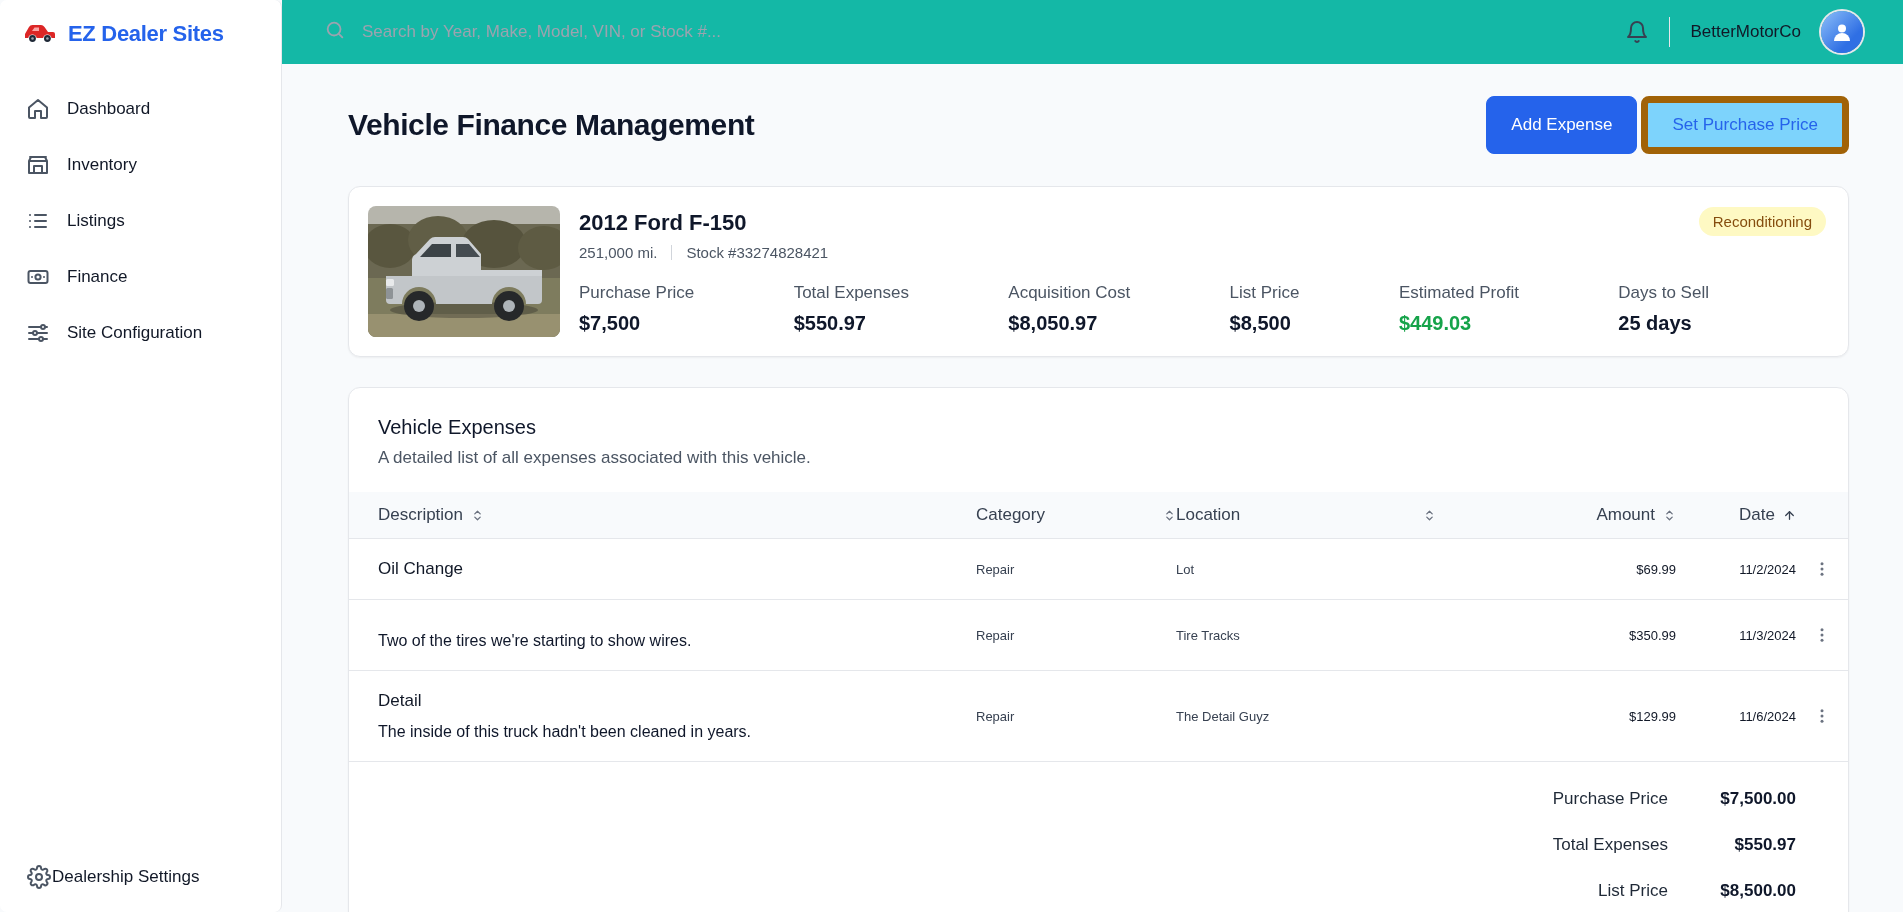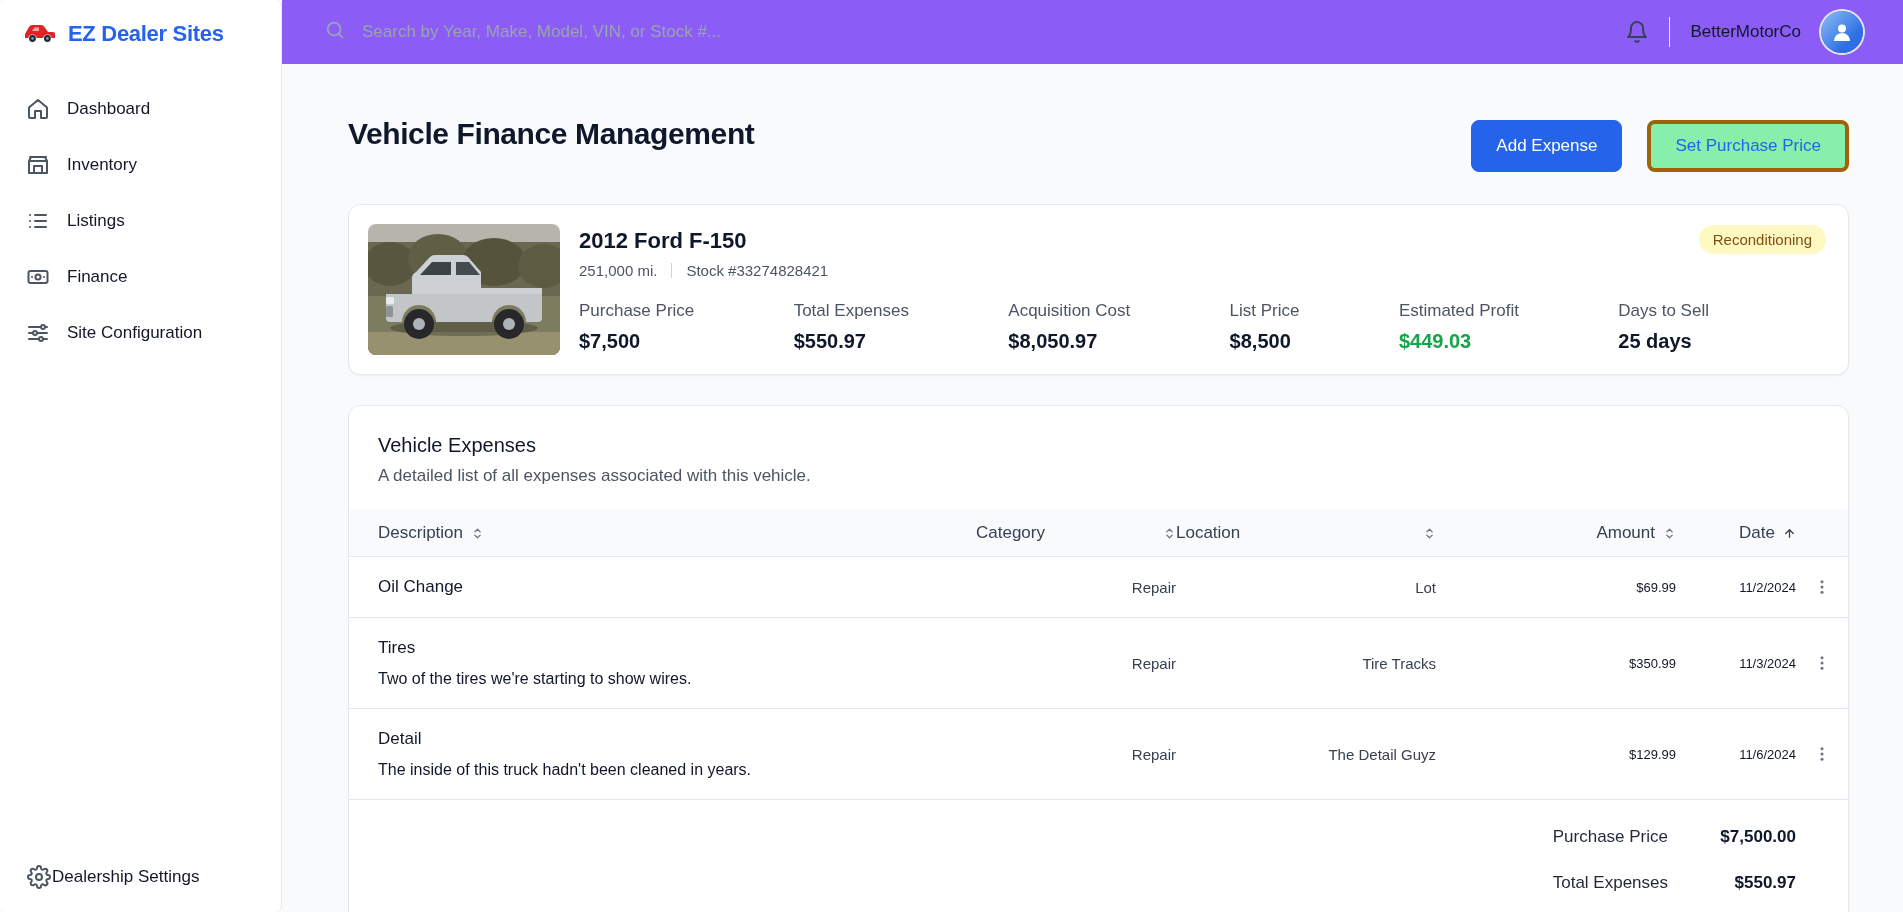--- a/index.html
+++ b/index.html
@@ -26,21 +26,21 @@
   .nav-icon { width:26px; height:26px; flex:none; display:flex; align-items:center; justify-content:center; }
   .nav-icon svg { stroke:#4b5563; }
   .sidebar-footer {
     margin-top:auto; display:flex; align-items:center; 
     padding:22px 26px; font-size:17px; color:#111827; cursor:pointer;
   }
 
   
   .main { flex:1; min-width:0; display:flex; flex-direction:column; }
   .topbar {
-    height:64px; flex:none; background:#8b5cf6;
+    height:64px; flex:none; background:#14b8a6;
     display:flex; align-items:center; 
     padding:0 40px 0 42px;
   }
   .search { display:flex; align-items:center; gap:14px; flex:1; }
   .search input {
     border:none; outline:none; background:transparent;
     font-size:17px; color:#111827; width:560px;
     font-family:"Liberation Sans", sans-serif;
   }
   .search input::placeholder { color:#9ca3af; }
@@ -53,25 +53,25 @@
     background:linear-gradient(135deg,#8ec0f9 0%,#2f6fe4 70%);
     display:flex; align-items:center; justify-content:center;
     box-shadow:0 0 0 2px #e5e7eb; cursor:pointer;
   }
 
   .content { flex:1; overflow:auto; padding:32px 54px 24px 66px; }
 
   
   .page-head { display:flex; align-items:center; justify-content:space-between; }
   h1 { margin:0; font-size:30px; font-weight:700; letter-spacing:-0.4px; color:#0f172a; }
-  .actions { display:flex; gap:25px;margin-top:24px; }
+  .actions { display:flex; gap:4px; }
   .btn { font-family:"Liberation Sans", sans-serif; font-size:17px; font-weight:500;
          border-radius:8px; padding:12px 24px; cursor:pointer; }
   .btn-primary { background:#2563eb; color:#ffffff; border:1px solid #2563eb; }
-  .btn-secondary { background:#86efac; color:#2563eb; border:4px solid #a16207; }
+  .btn-secondary { background:#7dd3fc; color:#2563eb; border:7px solid #a16207; }
 
   
   .vehicle-card {
     position:relative; margin-top:32px; background:#ffffff;
     border:1px solid #e5e7eb; border-radius:12px; padding:19px;
     display:flex; gap:19px; box-shadow:0 1px 2px rgba(0,0,0,.05);
   }
   .vehicle-photo { width:192px; height:131px; border-radius:8px; overflow:hidden; flex:none; }
   .vehicle-info { flex:1; min-width:0; padding-top:4px; }
   .vehicle-title { font-size:22px; font-weight:700; color:#0f172a; }
@@ -105,21 +105,21 @@
   .th { display:flex; align-items:center; gap:8px; cursor:pointer; }
   .th.left { padding-left:29px; justify-content:flex-start; }
   .th.center { justify-content:space-between; }
   .th.right { justify-content:flex-end; }
   .sort-icon { display:flex; }
 
   .trow { border-top:1px solid #e5e7eb; padding:20px 0; }
   .td-desc { padding-left:29px; }
   .desc-main { font-size:17px; font-weight:500; color:#111827; }
   .desc-note { margin-top:12px; font-size:16px; color:#0f172a; }
-  .td-center { text-align:right; font-size:15px; color:#374151; }
+  .td-center { text-align:left; font-size:13px; color:#374151; }
   .td-right { text-align:right; font-size:13px; color:#111827; }
   .kebab { display:flex; justify-content:center; cursor:pointer; }
 
   .summary { border-top:1px solid #e5e7eb; padding:14px 52px 24px 0; }
   .summary-row {
     display:flex; justify-content:flex-end; align-items:center;
     gap:28px; padding:13px 0; font-size:17px;
   }
   .summary-label { color:#1f2937; font-weight:500; }
   .summary-value { font-weight:700; color:#0f172a; min-width:100px; text-align:right; }
@@ -375,21 +375,20 @@
             <svg width="18" height="18" viewBox="0 0 24 24" fill="#6b7280">
                 <circle cx="12" cy="5" r="2"></circle>
                 <circle cx="12" cy="12" r="2"></circle>
                 <circle cx="12" cy="19" r="2"></circle>
               </svg>
           </div>
         </div>
 
         <div class="grid-row trow">
           <div class="td-desc">
-            <div class="desc-main">Tires</div>
             <div class="desc-note">Two of the tires we're starting to show wires.</div>
           </div>
           <div class="td-center">Repair</div>
           <div class="td-center">Tire Tracks</div>
           <div class="td-right">$350.99</div>
           <div class="td-right">11/3/2024</div>
           <div class="kebab">
             <svg width="18" height="18" viewBox="0 0 24 24" fill="#6b7280">
                 <circle cx="12" cy="5" r="2"></circle>
                 <circle cx="12" cy="12" r="2"></circle>

